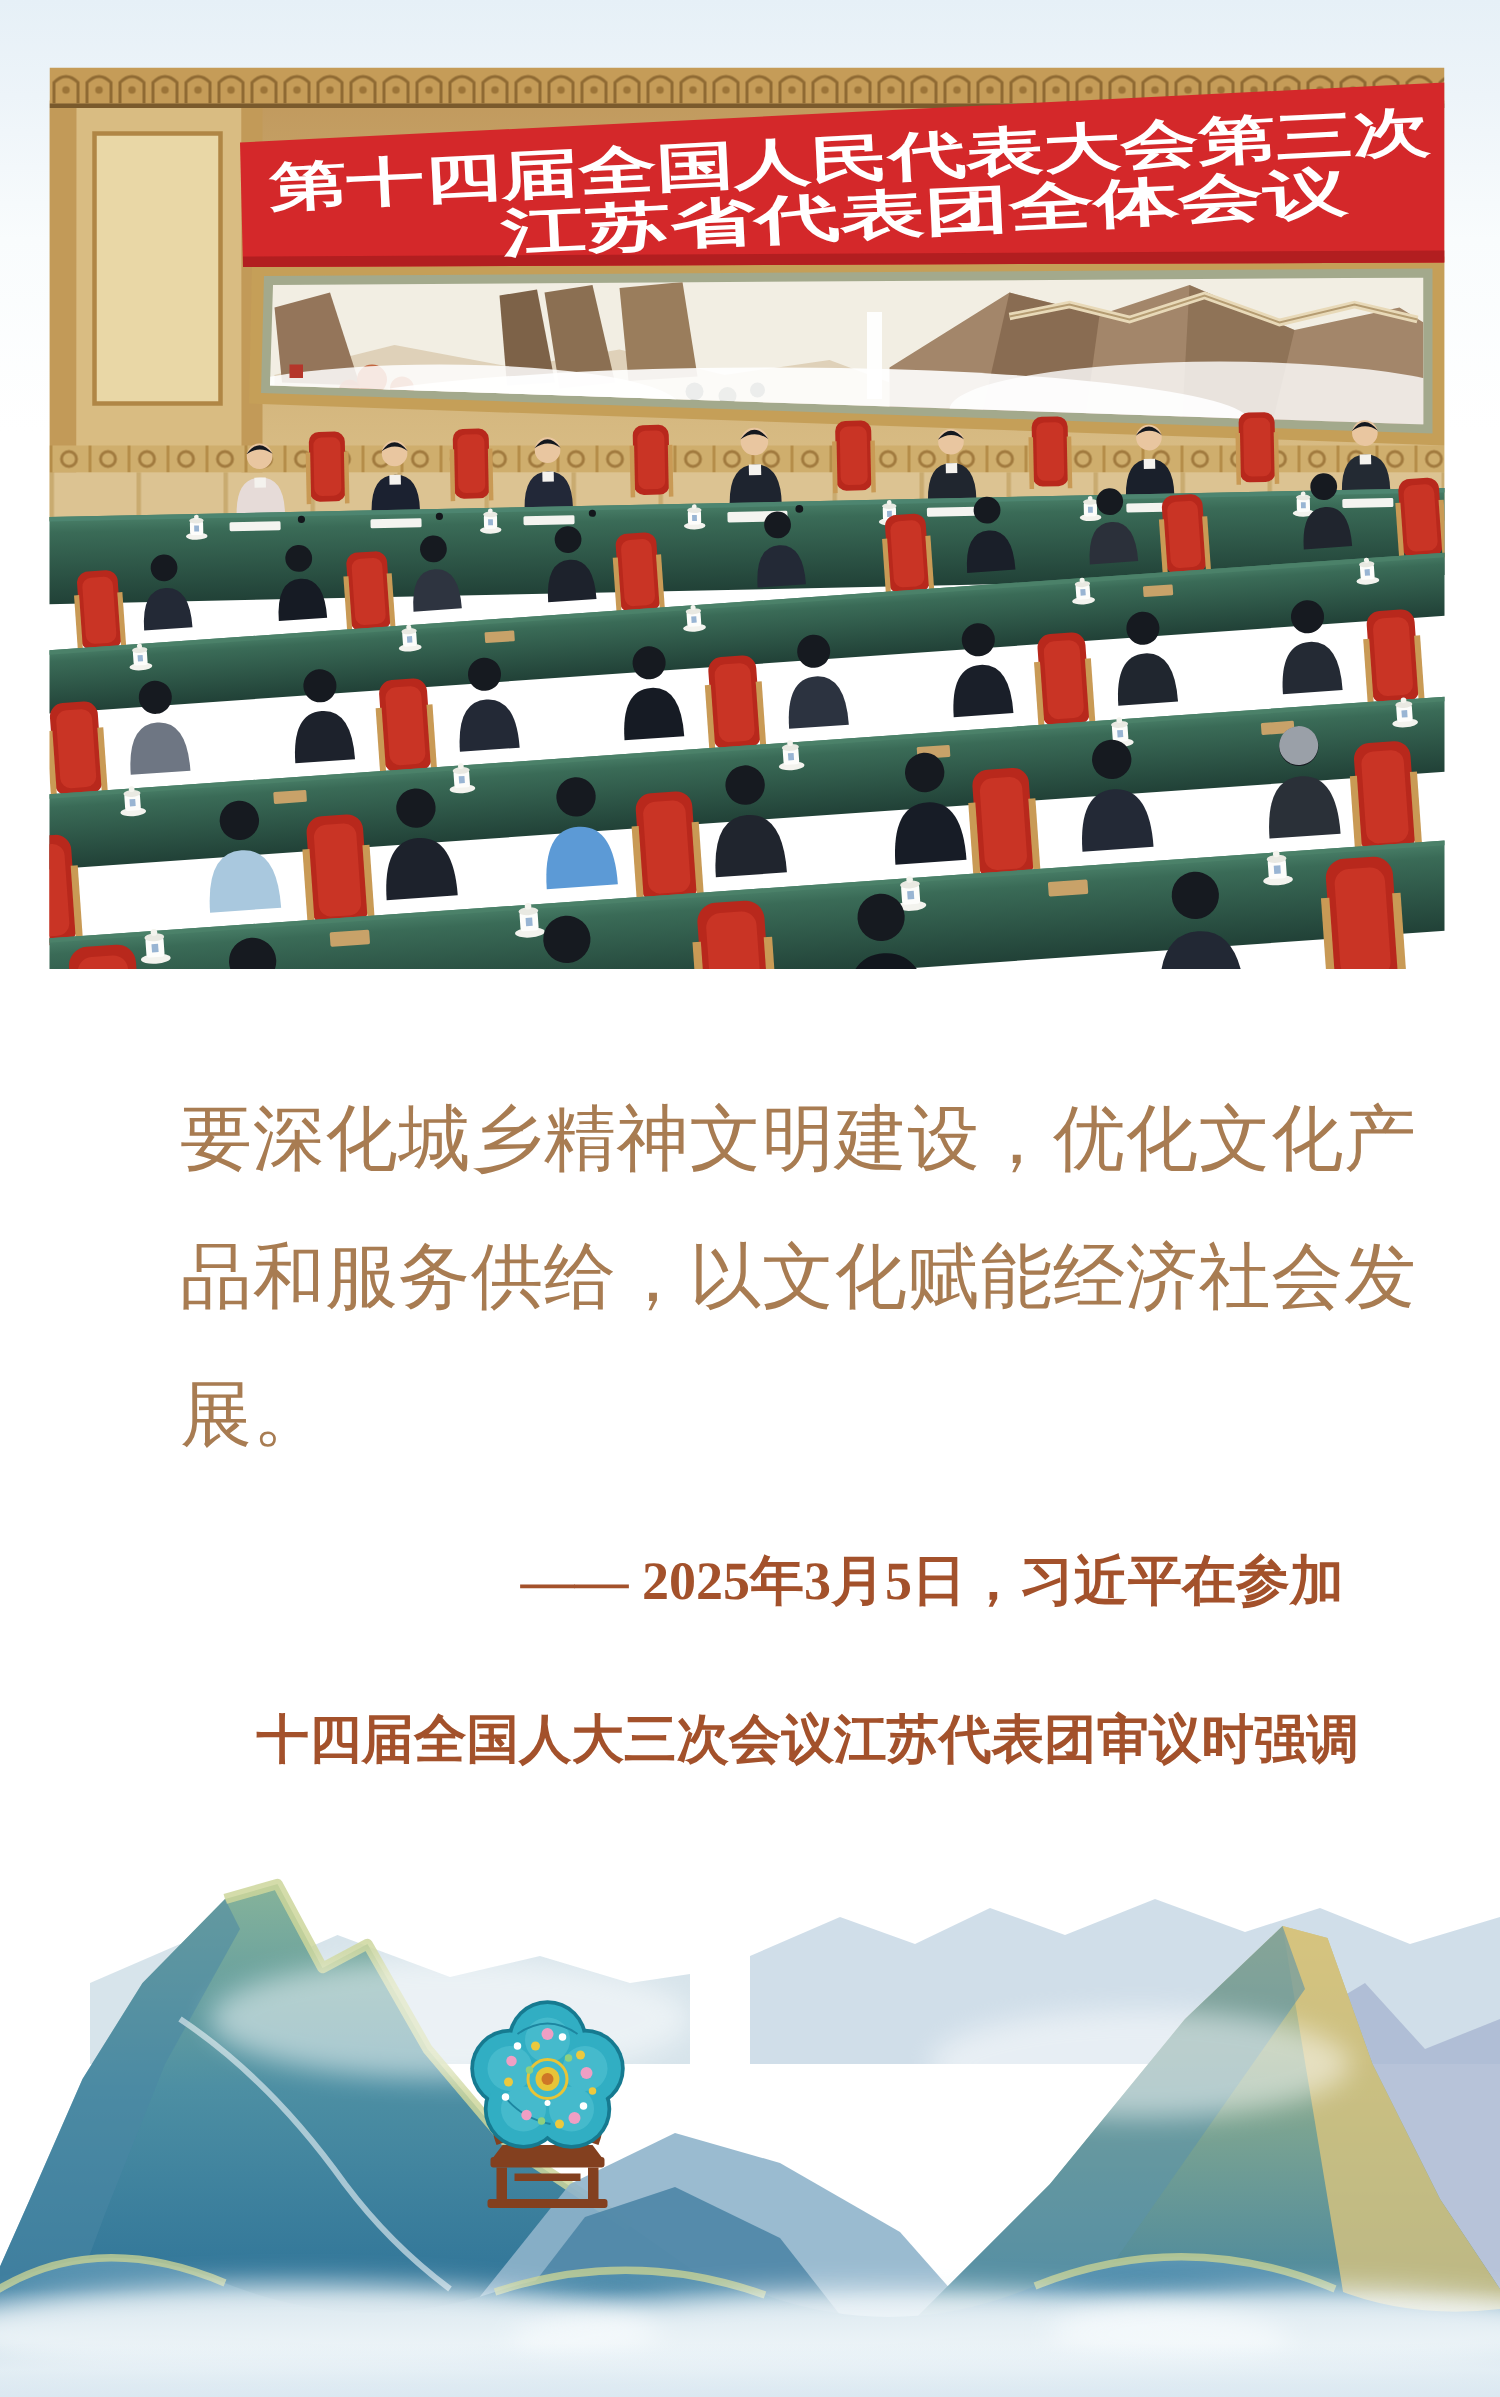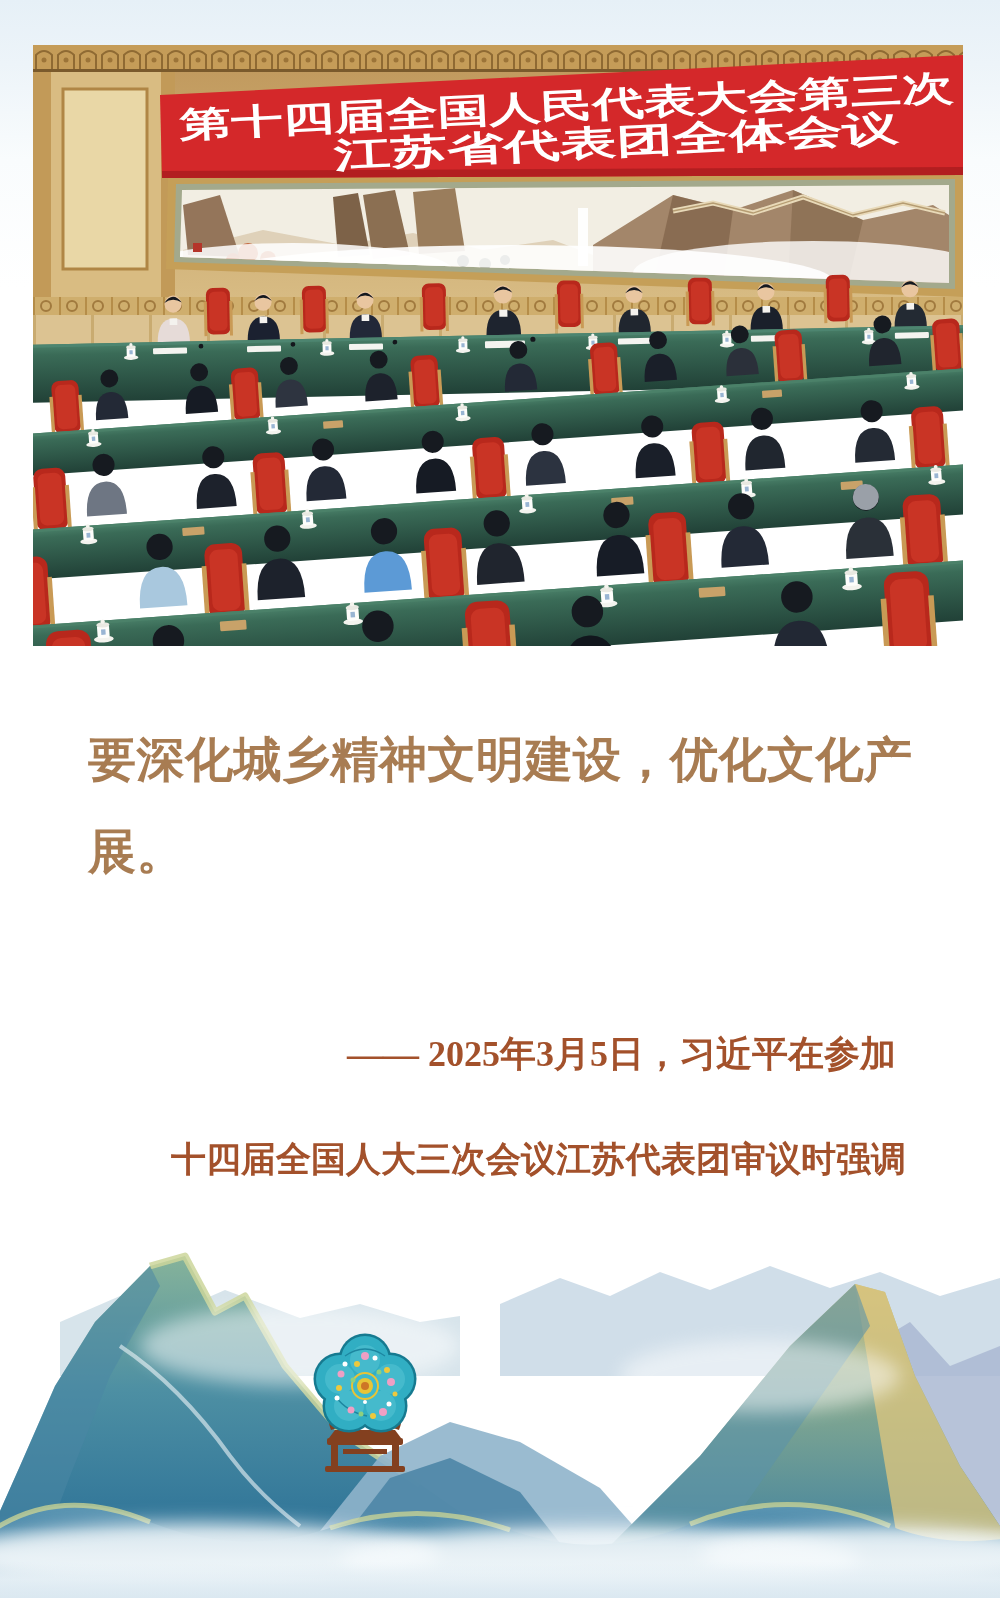--- a/index.html
+++ b/index.html
@@ -3,21 +3,21 @@
 <meta charset="utf-8">
 <style>
   html,body{margin:0;padding:0;}
   .page{position:relative;width:1000px;height:1598px;overflow:hidden;
     background:linear-gradient(180deg,#e6f0f7 0%,#edf4f9 4%,#f9fcfd 10%,#ffffff 18%,#ffffff 100%);
     font-family:"Liberation Serif","DejaVu Serif",serif;}
   .photo{position:absolute;left:33px;top:45px;width:930px;height:601px;}
   .photo svg{display:block;}
   .banner-text{fill:#ffffff;font-family:"Liberation Sans","DejaVu Sans",sans-serif;font-weight:700;}
   .quote{position:absolute;left:88px;top:714px;width:830px;}
-  .quote-line{font-size:48px;line-height:92px;font-weight:700;color:#a87c52;letter-spacing:0.5px;white-space:nowrap;}
+  .quote-line{font-size:48px;line-height:92px;font-weight:400;color:#a87c52;letter-spacing:0.5px;white-space:nowrap;margin-left:32px;}
   .attr-line{position:absolute;font-weight:700;color:#a3512b;white-space:nowrap;line-height:1.15;}
   .attr-line.l1{top:1034px;right:104px;font-size:36px;}
   .attr-line.l2{top:1140px;right:94px;font-size:35px;margin-left:32px;}
   .footer-art{position:absolute;left:0;bottom:0;width:1000px;height:372px;}
 </style>
 </head>
 <body>
 
 <div class="page">
 
@@ -269,20 +269,21 @@
           <use href="#figB" transform="translate(560,618) scale(1.5)" color="#11161d"></use>
           <use href="#figB" transform="translate(770,618) scale(1.5)" color="#222834"></use>
           <rect x="-50" y="636" width="1030" height="60" fill="url(#gTable)"></rect>
         </g>
       </g>
     </svg>
   </div>
 
   <div class="quote">
     <div class="quote-line">要深化城乡精神文明建设，优化文化产</div>
+    <div class="quote-line">品和服务供给，以文化赋能经济社会发</div>
     <div class="quote-line">展。</div>
   </div>
 
   <div class="attr-line l1">—— 2025年3月5日，习近平在参加</div>
   <div class="attr-line l2">十四届全国人大三次会议江苏代表团审议时强调</div>
 
   <div class="footer-art">
     <svg width="1000" height="372" viewBox="0 0 372" style="width:1000px;height:372px">
       <defs>
         <linearGradient id="gL" x1="0" y1="0" x2="0" y2="1">

